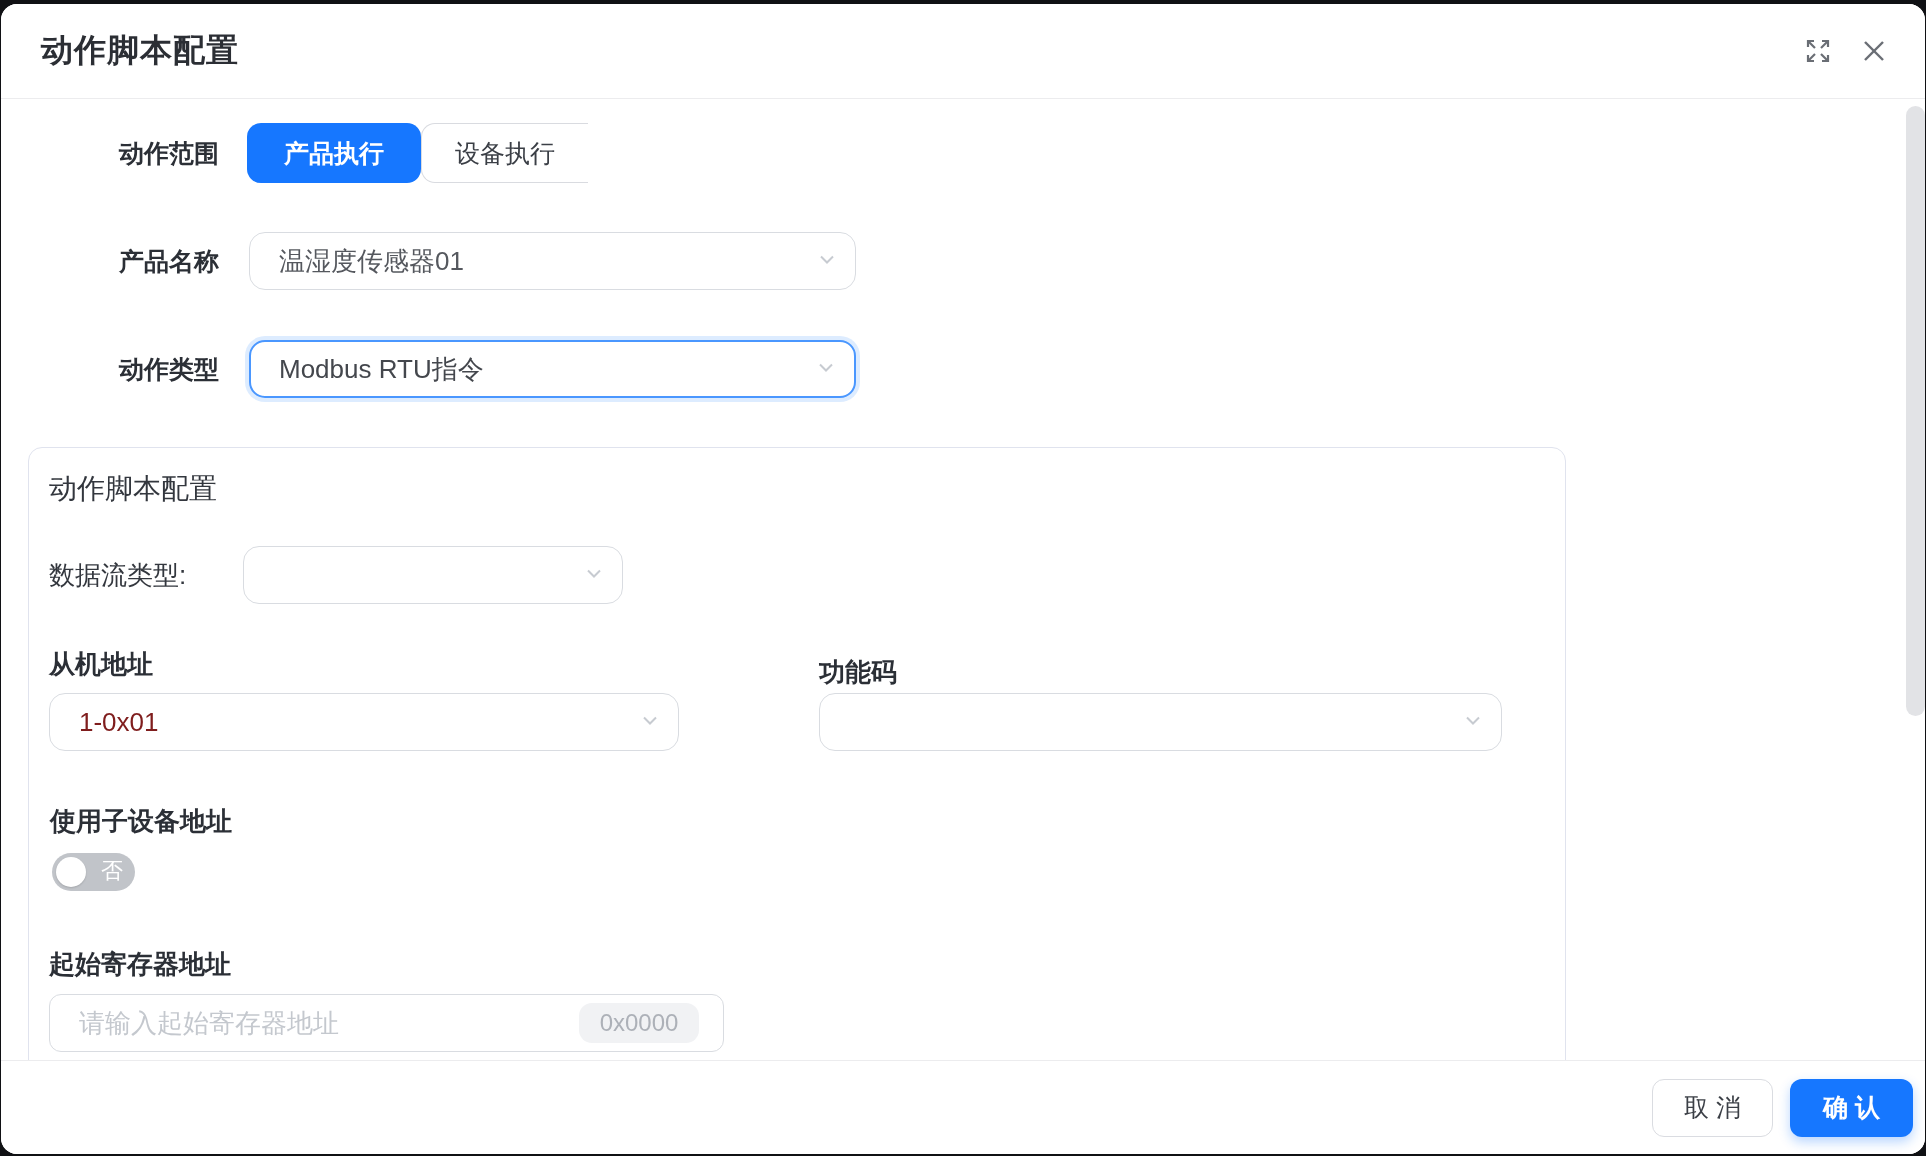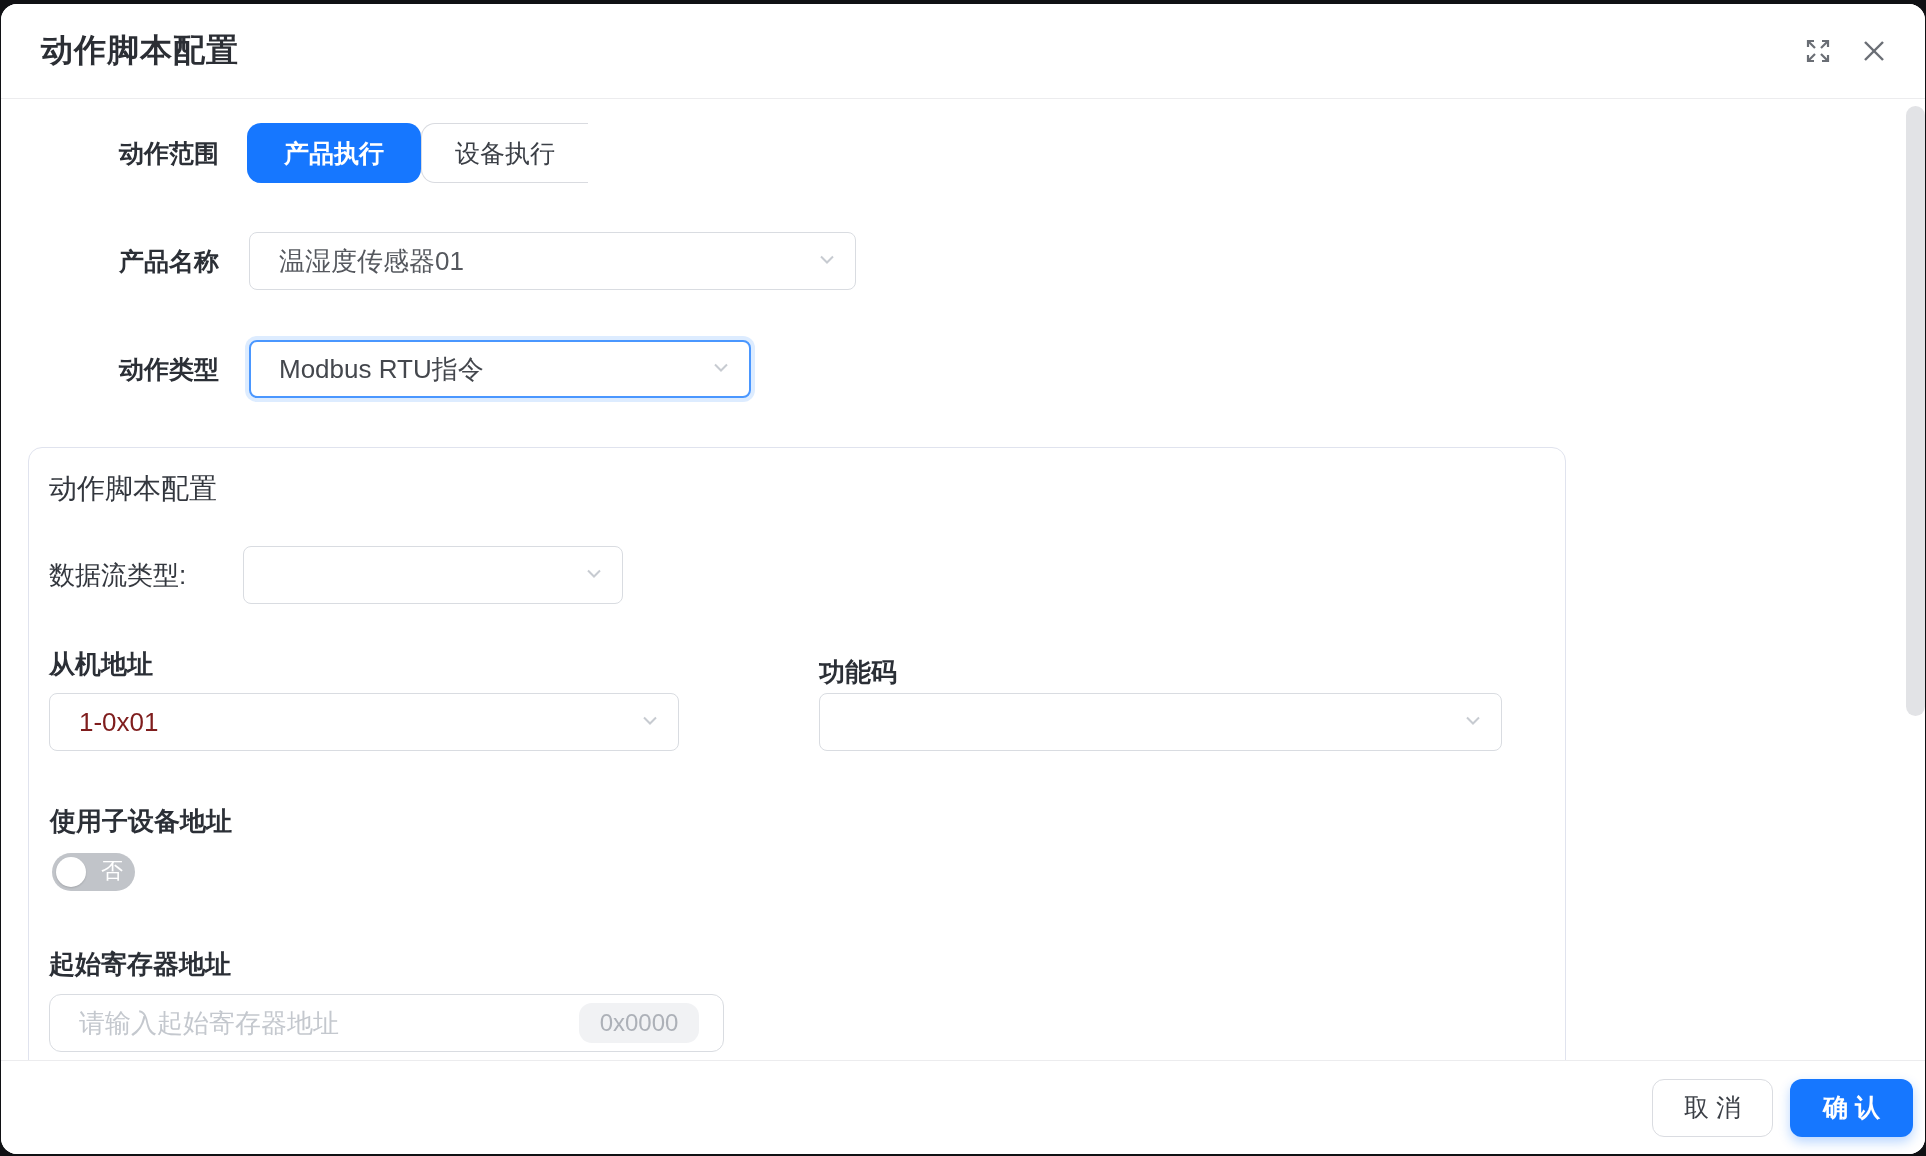--- a/index.html
+++ b/index.html
@@ -31,26 +31,26 @@
 
   
   .seg-group { display:flex; height:60px; }
   .seg { display:flex; align-items:center; justify-content:center; font-size:25px; cursor:pointer; }
   .seg-plain  { width:167px; background:#fff; border:1px solid #d9dbe0; border-right:none;
                 border-radius:14px 0 0 14px; color:#3b3f46; }
   .seg-active { width:174px; background:#1677ff; color:#fff; font-weight:700;
                 border-radius:14px; margin-left:-2px; }
 
   
-  .select { position:relative; background:#fff; border:1px solid #d9dce1; border-radius:8px;
+  .select { position:relative; background:#fff; border:1px solid #d9dce1; border-radius:16px;
             display:flex; align-items:center; padding:0 56px 0 29px;
             font-size:26px; color:#4d5158; cursor:pointer; }
   .select .chev { position:absolute; right:18px; top:50%; transform:translateY(-50%); }
   .sel-product { width:607px; height:58px; color:#55585e; }
-  .sel-action  { width:502px; height:58px; border:2px solid #4a97ff;
+  .sel-action  { width:607px; height:58px; border:2px solid #4a97ff;
                  box-shadow:0 0 0 4px rgba(64,150,255,0.18); color:#44474d; padding-left:28px; }
 
   
   .card { position:absolute; top:347px; left:27px; width:1538px; height:820px;
           border:1px solid #e0e3ee; border-radius:14px; background:#fff; }
   .card-title { position:absolute; left:20px; top:22px; font-size:28px; font-weight:500; color:#33373e; }
 
   .stream-label { position:absolute; left:20px; top:98px; height:58px; display:flex;
                   align-items:center; font-size:26px; color:#33373e; }
   .sel-stream { position:absolute; left:214px; top:98px; width:380px; height:58px; }

